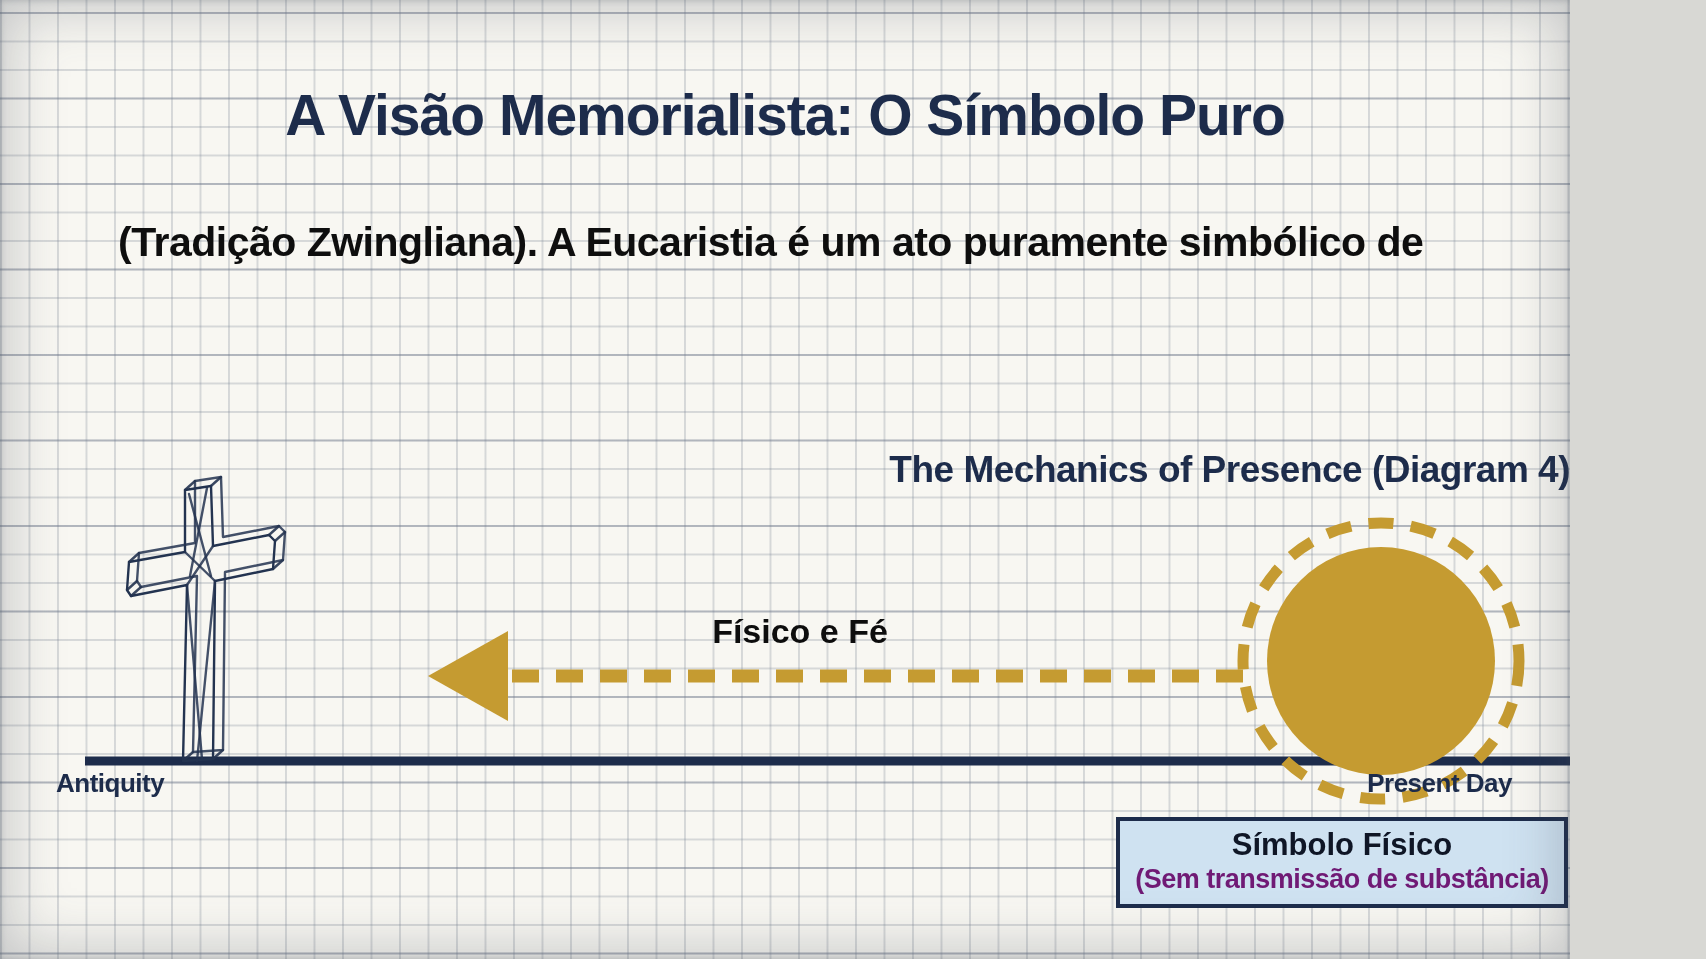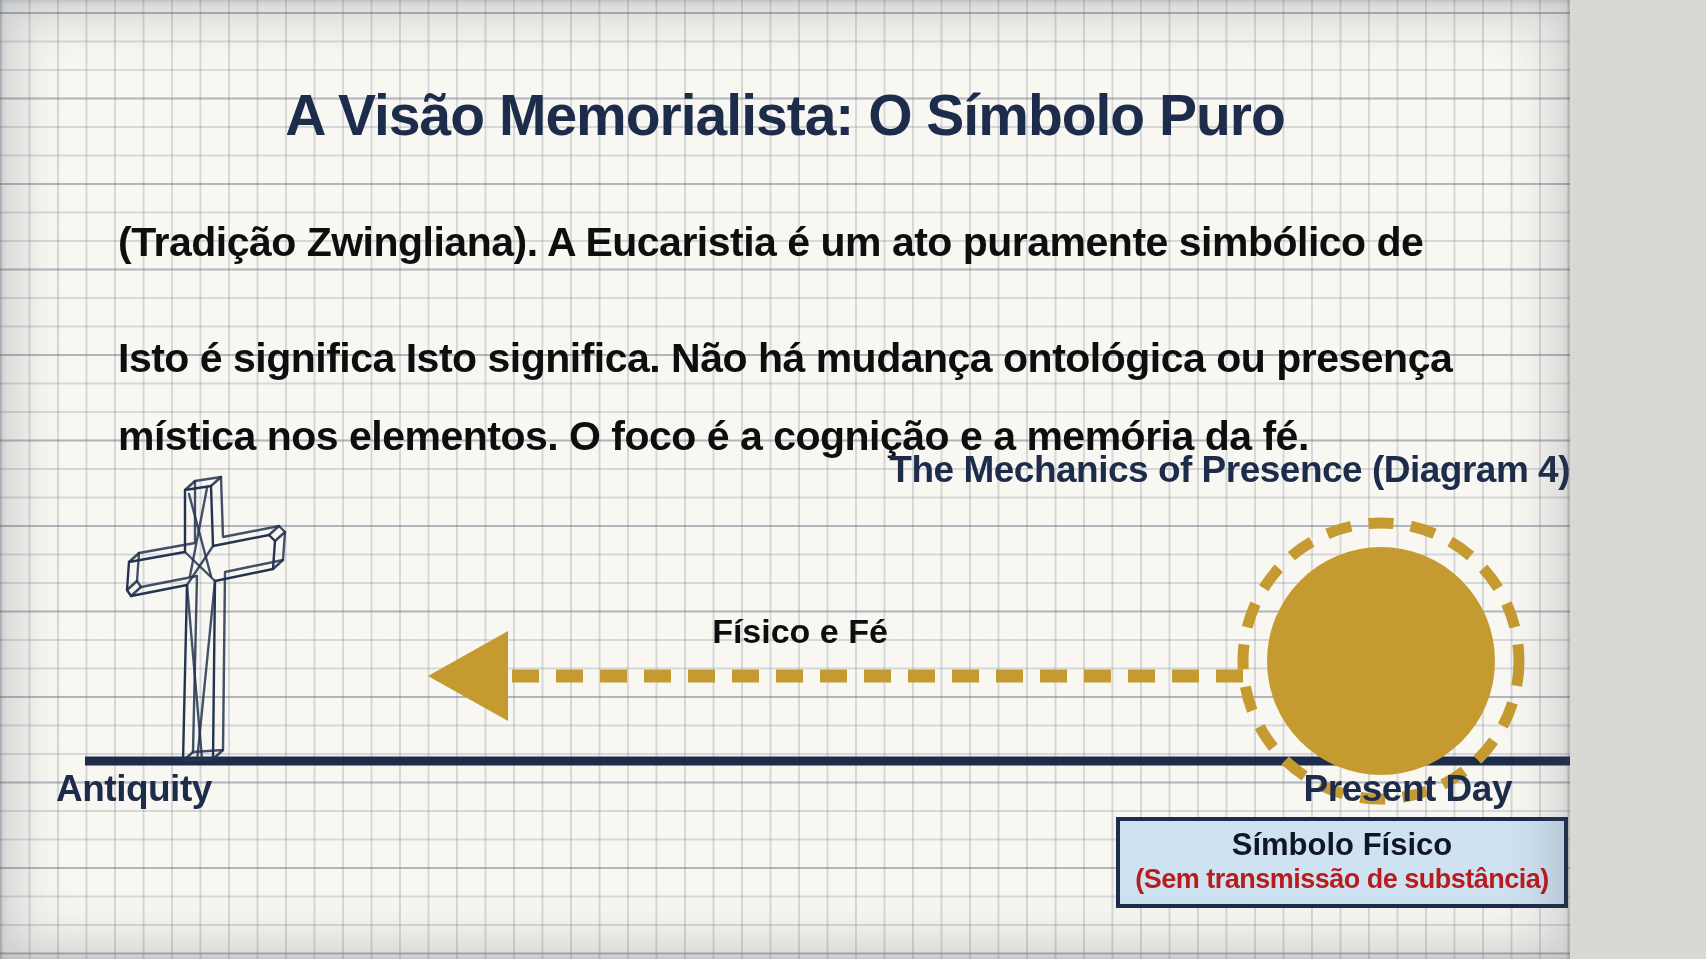--- a/index.html
+++ b/index.html
@@ -22,27 +22,27 @@
   .para{left:118px;width:1480px;font-size:41px;font-weight:700;color:#0e0e0e;
     line-height:54px;letter-spacing:-0.5px;}
   .para-1{top:150px;}
   .para-2{top:266px;}
   .pline{display:block;white-space:nowrap;margin-top:24px;}
   .subtitle{left:0;right:0;top:418px;text-align:right;font-size:37px;font-weight:800;
     color:#1d2c4b;letter-spacing:-0.5px;}
   .diagram-svg{position:absolute;left:0;top:0;width:1706px;height:959px;}
   .arrow-label{left:590px;width:420px;top:612px;text-align:center;font-size:34px;
     font-weight:700;color:#0d0d0d;}
-  .timeline-label{top:768px;font-size:37px;font-weight:700;color:#1d2c4b;letter-spacing:-0.5px;}
+  .timeline-label{top:768px;font-size:26px;font-weight:700;color:#1d2c4b;letter-spacing:-0.5px;}
   .antiquity{left:56px;}
   .present{right:58px;}
   .symbol-box{left:1116px;top:817px;width:452px;box-sizing:border-box;
     border:4px solid #1d2c4b;background:#cfe2f1;text-align:center;padding:5px 8px 9px;}
   .symbol-box .l1{font-size:31px;font-weight:800;color:#0f1626;line-height:38px;}
-  .symbol-box .l2{font-size:27px;font-weight:700;color:#b91c1c;line-height:31px;letter-spacing:-0.5px;}
+  .symbol-box .l2{font-size:27px;font-weight:700;color:#701a75;line-height:31px;letter-spacing:-0.5px;}
 </style>
 </head>
 <body>
 
 <div class="page">
 
   <svg class="diagram-svg" viewBox="0 0 1706 959">
 
     <line x1="85" y1="761" x2="1620" y2="761" stroke="#1d2c4b" stroke-width="9"></line>
 
@@ -81,24 +81,20 @@
       <circle cx="1381" cy="661" r="114" fill="#c59b31"></circle>
     </g>
   </svg>
 
   <h1 class="abs title">A Visão Memorialista: O Símbolo Puro</h1>
 
   <p class="abs para para-1">
     <span class="pline">(Tradição Zwingliana). A Eucaristia é um ato puramente simbólico de</span>
   </p>
 
-  <p class="abs para para-2">
-    <span class="pline">Isto é significa Isto significa. Não há mudança ontológica ou presença</span>
-    <span class="pline">mística nos elementos. O foco é a cognição e a memória da fé.</span>
-  </p>
 
   <h2 class="abs subtitle">The Mechanics of Presence (Diagram 4)</h2>
 
   <div class="abs arrow-label">Físico e Fé</div>
 
   <div class="abs timeline-label antiquity">Antiquity</div>
 
   <div class="abs timeline-label present">Present Day</div>
 
   <div class="abs symbol-box">

